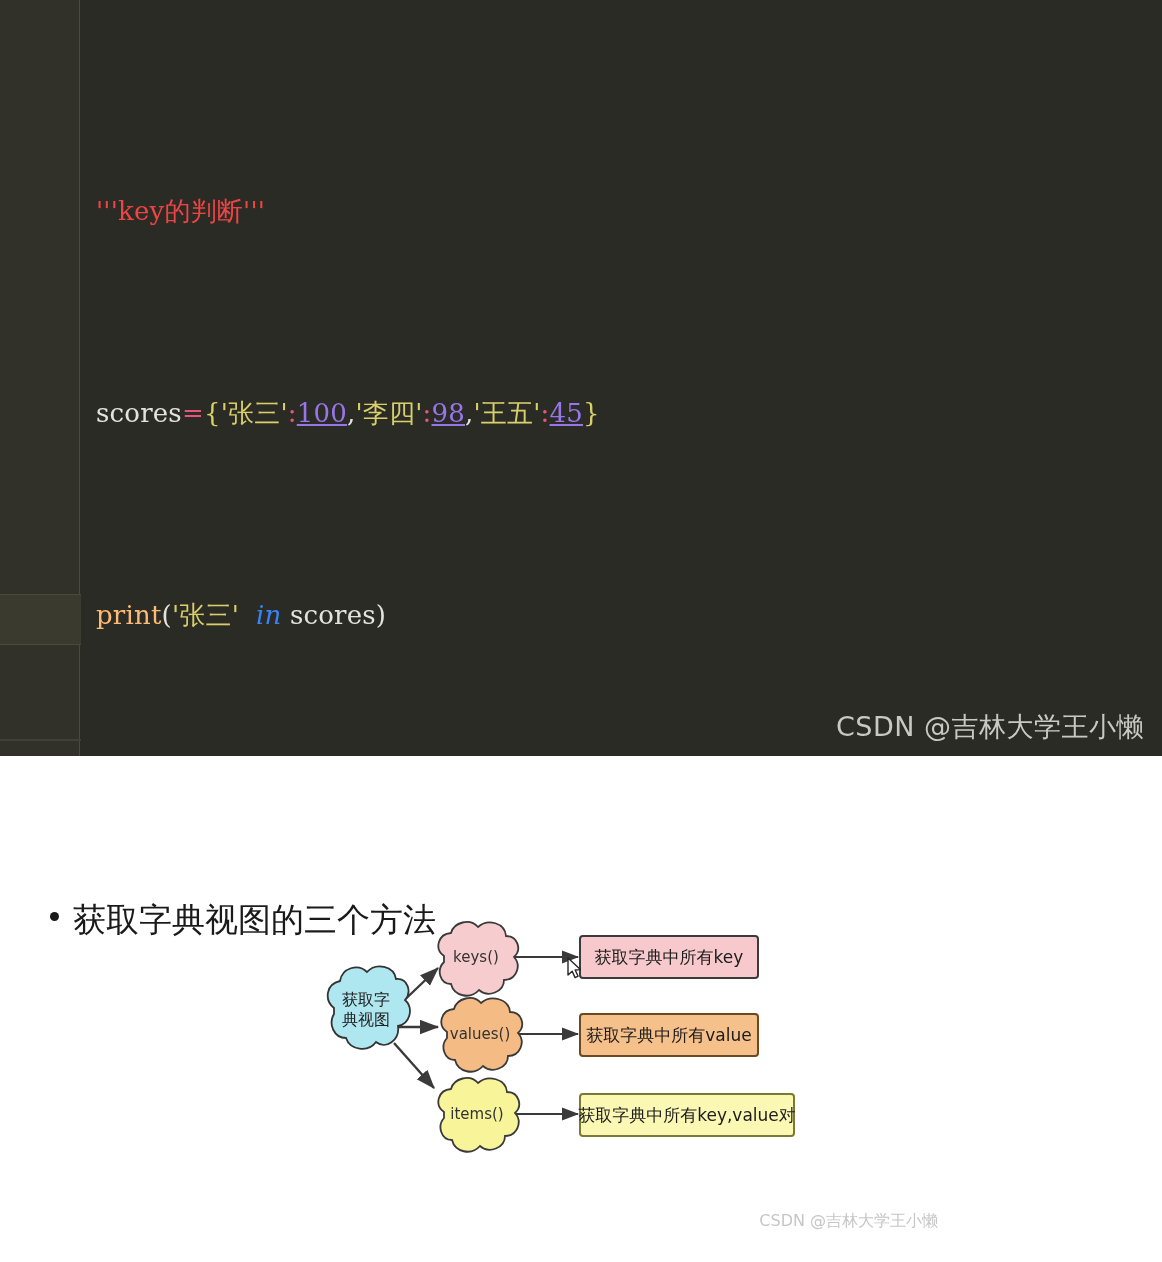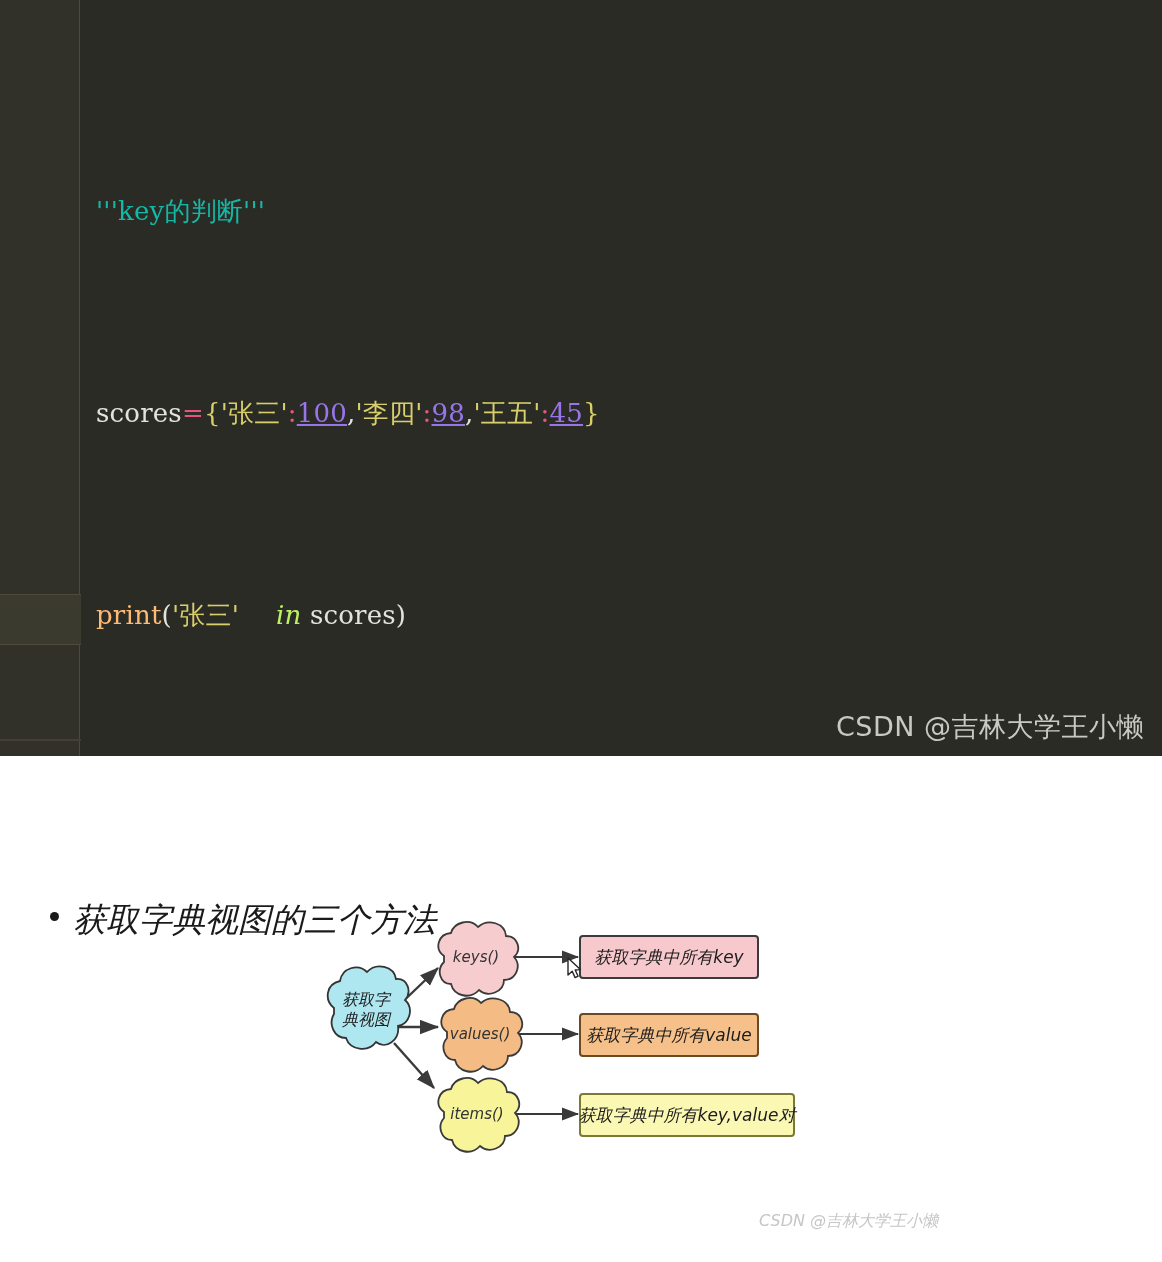--- a/index.html
+++ b/index.html
@@ -79,27 +79,27 @@
     position: absolute;
     left: 0;
     top: 739px;
     width: 1162px;
     height: 2px;
     background: #413f36;
   }
 
   
   .t-plain   { color: #e3e3dd; margin-top: 8px; }
-  .t-kw      { color: #bef264; font-style: italic; margin-left: 20px; }
+  .t-kw      { color: #3b82f6; font-style: italic; }
   .t-fn      { color: #fdba74; margin-top: 44px; }
   .t-str     { color: #d8cf6b; text-align: center; }
   .t-num     { color: #9876ea; text-decoration: underline; }
   .t-op      { color: #e8557c; }
   .t-brace   { color: #d8cf6b; }
-  .t-doc     { color: #14b8a6; }
+  .t-doc     { color: #ef4444; }
   .t-punct   { color: #e3e3dd; }
 
   .code-watermark {
     position: absolute;
     right: 18px;
     top: 709px;
     font-family: "DejaVu Sans", "Liberation Sans", sans-serif;
     font-size: 27px;
     color: #c9c9c4;
     letter-spacing: 0.5px;
@@ -107,21 +107,20 @@
   }
 
   
   .slide {
     position: absolute;
     left: 0;
     top: 756px;
     width: 956px;
     height: 506px;
     background: #ffffff;
-    font-style: italic;
   }
   .bullet-heading {
     position: absolute;
     left: 50px;
     top: 142px;
     font-family: "DejaVu Sans", "Liberation Sans", sans-serif;
     font-size: 33px;
     color: #1a1a1a;
     white-space: nowrap;
   }

